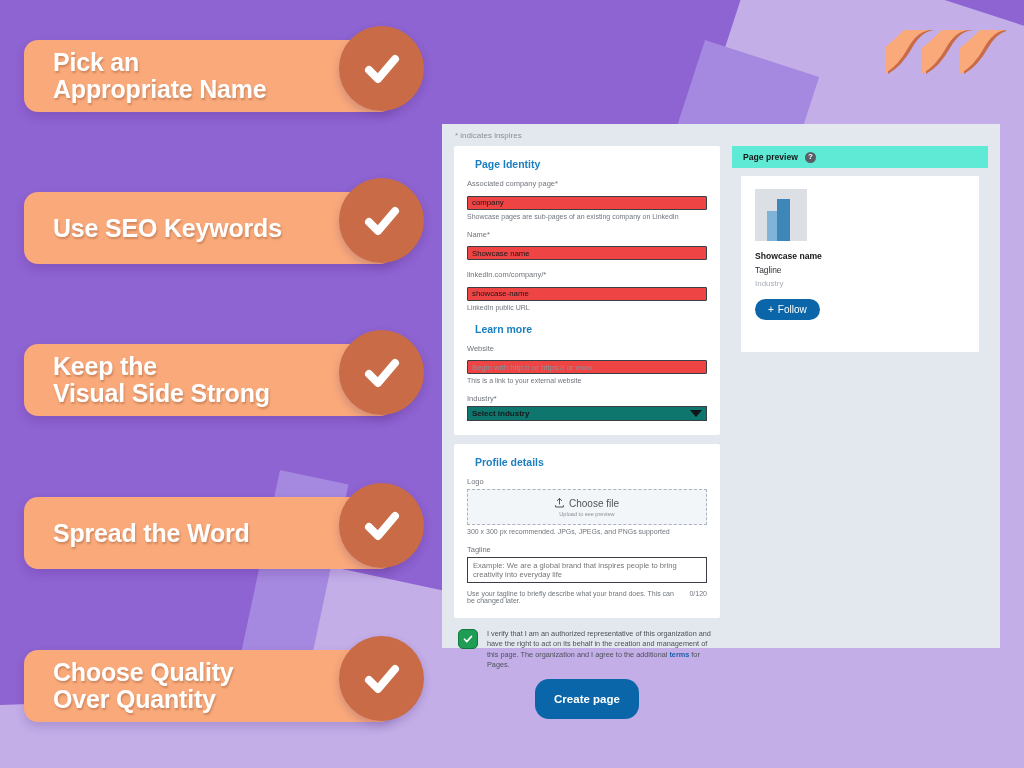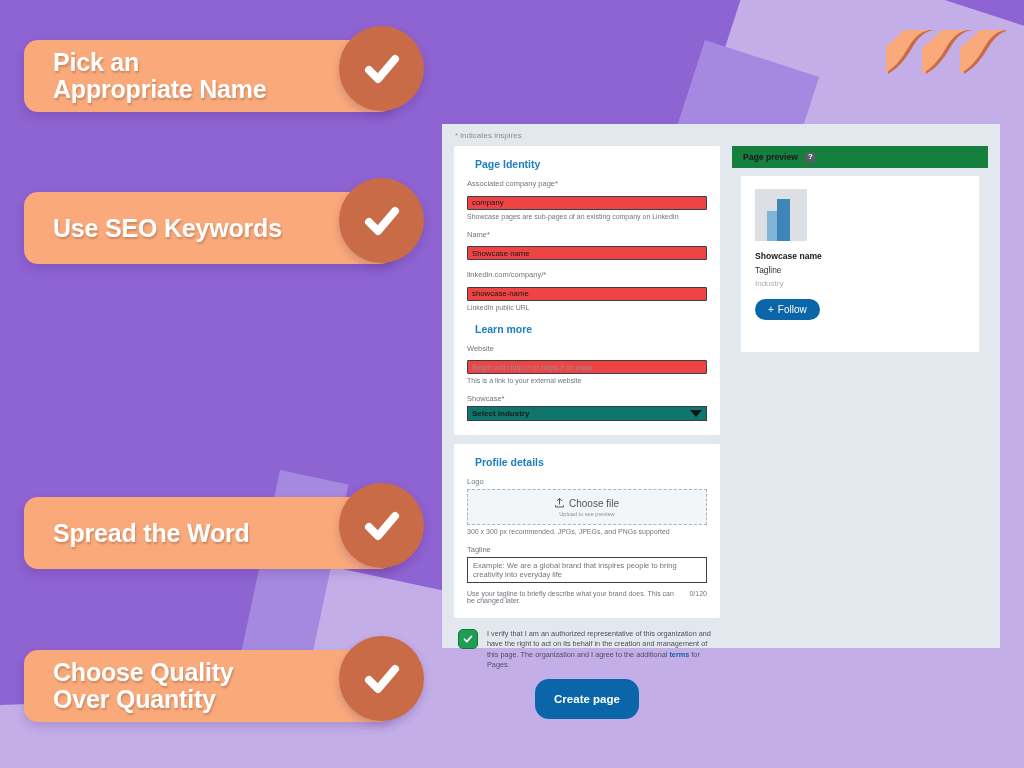--- a/index.html
+++ b/index.html
@@ -176,21 +176,21 @@
     background: #0a66a8; color: #fff;
     border: none; border-radius: 14px;
     font-size: 11.5px; font-weight: bold;
     padding: 14px 19px;
     font-family: "Liberation Sans", sans-serif;
     cursor: pointer;
   }
 
   
   .preview-head {
-    background: #15803d; height: 22px;
+    background: #5eead4; height: 22px;
     display: flex; align-items: center; gap: 7px;
     padding: 0 11px; margin-bottom: 8px;
   }
   .preview-head-title { font-size: 8.6px; font-weight: bold; color: #17181a; }
   .help-icon {
     width: 11px; height: 11px; border-radius: 50%;
     background: #585e66; color: #fff;
     font-size: 8px; font-weight: bold;
     display: flex; align-items: center; justify-content: center;
     line-height: 1;
@@ -256,32 +256,43 @@
       <div class="pill">
         <div class="pill-label">Use SEO Keywords</div>
       </div>
       <div class="badge">
         <svg width="46" height="46" viewBox="0 0 46 46">
             <path d="M10 24 L19 33 L36 13" stroke="#ffffff" stroke-width="8" stroke-linecap="round" stroke-linejoin="round" fill="none"></path>
           </svg>
       </div>
     </div>
 
-
-    <div class="check-row" style="top:483px">
-      <div class="pill">
-        <div class="pill-label">Spread the Word</div>
+    <div class="check-row" style="top:330px">
+      <div class="pill two-line">
+        <div class="pill-label">Keep the
+Visual Side Strong</div>
       </div>
       <div class="badge">
         <svg width="46" height="46" viewBox="0 0 46 46">
             <path d="M10 24 L19 33 L36 13" stroke="#ffffff" stroke-width="8" stroke-linecap="round" stroke-linejoin="round" fill="none"></path>
           </svg>
       </div>
     </div>
 
+    <div class="check-row" style="top:483px">
+      <div class="pill">
+        <div class="pill-label">Spread the Word</div>
+      </div>
+      <div class="badge">
+        <svg width="46" height="46" viewBox="0 0 46 46">
+            <path d="M10 24 L19 33 L36 13" stroke="#ffffff" stroke-width="8" stroke-linecap="round" stroke-linejoin="round" fill="none"></path>
+          </svg>
+      </div>
+    </div>
+
     <div class="check-row" style="top:636px">
       <div class="pill two-line">
         <div class="pill-label">Choose Quality
 Over Quantity</div>
       </div>
       <div class="badge">
         <svg width="46" height="46" viewBox="0 0 46 46">
             <path d="M10 24 L19 33 L36 13" stroke="#ffffff" stroke-width="8" stroke-linecap="round" stroke-linejoin="round" fill="none"></path>
           </svg>
       </div>
@@ -318,21 +329,21 @@
 
           <div class="section-title" style="margin-top:12px">Learn more</div>
 
           <div class="field-block">
             <div class="field-label">Website</div>
             <input class="text-input" placeholder="Begin with http:// or https:// or www." style="">
             <div class="helper">This is a link to your external website</div>
           </div>
 
           <div class="field-block">
-            <div class="field-label">Showcase*</div>
+            <div class="field-label">Industry*</div>
             <div class="select-wrap">
               <div class="select-input">Select industry</div>
               <div class="caret"></div>
             </div>
           </div>
         </div>
 
         <div class="card">
           <div class="section-title">Profile details</div>
 

